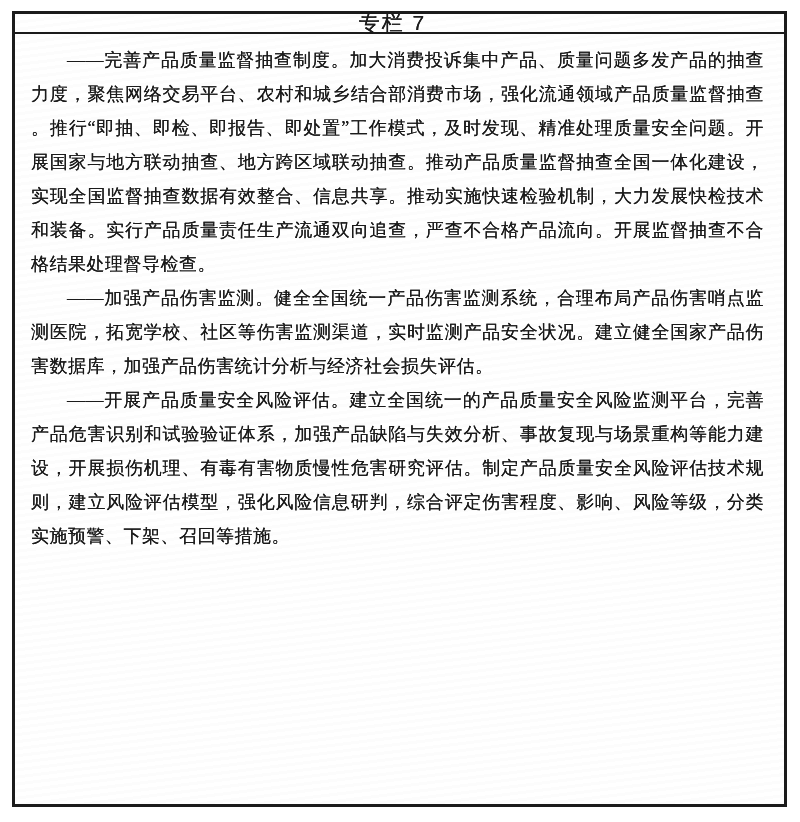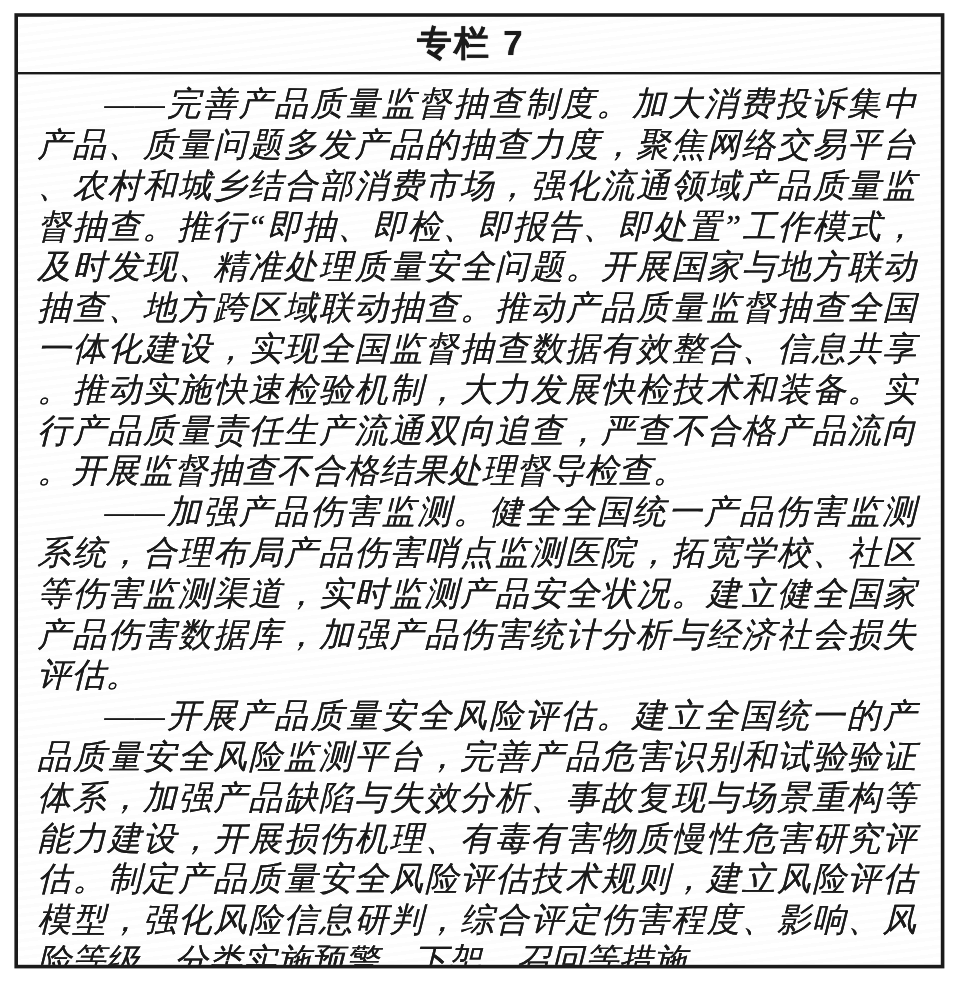--- a/index.html
+++ b/index.html
@@ -24,52 +24,51 @@
     height: 796px;
     box-sizing: border-box;
     border: 3px solid var(--ink, #1b1b1b);
     overflow: hidden;
     background:
       repeating-linear-gradient(173deg, rgba(0,0,0,0.012) 0 3px, rgba(0,0,0,0) 3px 7px),
       var(--paper, #ffffff);
   }
   .panel-header {
     box-sizing: border-box;
-    height: 48px;
+    height: 20px;
     border-bottom: 2px solid var(--ink, #1b1b1b);
     display: flex;
     align-items: center;
     justify-content: center;
     font-family: "Liberation Sans", "DejaVu Sans", sans-serif;
-    font-weight: bold;
-    font-size: 29px;
+    font-weight: normal;
+    font-size: 21px;
     color: var(--ink, #1b1b1b);
     letter-spacing: 2px;
     text-shadow: 0 0 0.6px currentColor;
   }
   .panel-header .title-label {
     margin-right: 14px;
   }
   .panel-body {
     box-sizing: border-box;
     padding: 9px 20px 0 16px;
     color: var(--ink, #1b1b1b);
   }
   .panel-body p {
     margin: 0;
-    font-size: 28px;
+    font-size: 18px;
     line-height: 34px;
     text-indent: 2em;
     text-align: justify;
     text-justify: inter-character;
     letter-spacing: 0.5px;
     word-break: break-all;
     line-break: anywhere;
     text-shadow: 0 0 0.5px currentColor;
-    font-style: italic;
   }
 </style>
 </head>
 <body>
 
 <div class="page">
   <div class="panel">
     <div class="panel-header">
       <span class="title-label">专栏 7</span>
     </div>

